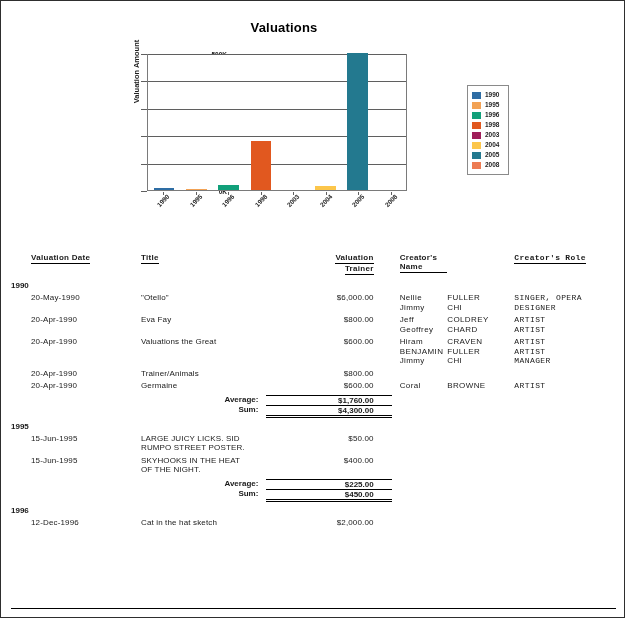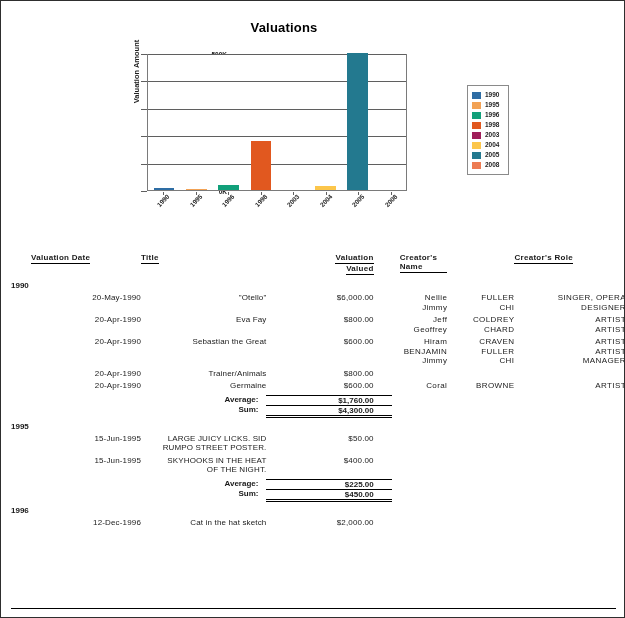--- a/index.html
+++ b/index.html
@@ -197,21 +197,21 @@
   }
   table.rpt td {
     vertical-align: top;
     padding: 0;
   }
   .c-date   { width: 118px; padding-left: 30px !important; margin-top: 13px; }
   .c-title  { width: 125px; }
   .c-amount { width: 115px; text-align: right; padding-right: 18px !important; margin-top: 46px; }
   .c-first  { width: 48px;  padding-left: 8px !important; }
   .c-last   { width: 70px; }
-  .c-role   { width: 119px; }
+  .c-role   { width: 119px; font-family: Liberation Mono, monospace; }
 
   tr.hdr td {
     font-weight: bold;
     font-size: 8px;
     padding-bottom: 2px !important;
     white-space: pre-line;
   }
   tr.hdr td span.ul {
     border-bottom: 1.5px solid #000;
     display: inline-block;
@@ -223,21 +223,20 @@
   tr.group td {
     font-weight: bold;
     font-size: 8px;
     padding-top: 4px !important;
     padding-left: 10px !important;
   }
   tr.datarow td {
     padding-top: 3px !important;
     line-height: 9.5px;
     letter-spacing: 0.15px;
-    text-align: right;
   }
   tr.datarow td.c-title { white-space: pre-line; }
   tr.datarow td.c-first,
   tr.datarow td.c-last,
   tr.datarow td.c-role { white-space: pre-line; letter-spacing: 0.4px; }
 
   tr.spacer td { height: 4px; }
 
   .tot-label {
     text-align: right;
@@ -386,21 +385,21 @@
         <span class="legend-text">2008</span>
       </div>
     </div>
 
   <div id="table-block">
     <table class="rpt">
       <tbody id="table-body">
           <tr class="hdr">
             <td class="c-date"><span class="ul">Valuation Date</span></td>
             <td class="c-title"><span class="ul">Title</span></td>
-            <td class="c-amount"><span class="ul">Valuation</span><br><span class="ul">Valued</span></td>
+            <td class="c-amount"><span class="ul">Valuation</span><br><span class="ul">Trainer</span></td>
             <td class="c-first"><span class="ul">Creator's Name</span></td>
             <td class="c-last"></td>
             <td class="c-role"><span class="ul">Creator's Role</span></td>
           </tr>
           <tr class="group">
             <td colspan="6">1990</td>
           </tr>
           <tr class="datarow">
             <td class="c-date">20-May-1990</td>
             <td class="c-title">"Otello"</td>
@@ -418,21 +417,21 @@
             <td class="c-amount">$800.00</td>
             <td class="c-first">Jeff
 Geoffrey</td>
             <td class="c-last">COLDREY
 CHARD</td>
             <td class="c-role">ARTIST
 ARTIST</td>
           </tr>
           <tr class="datarow">
             <td class="c-date">20-Apr-1990</td>
-            <td class="c-title">Sebastian the Great</td>
+            <td class="c-title">Valuations the Great</td>
             <td class="c-amount">$600.00</td>
             <td class="c-first">Hiram
 BENJAMIN
 Jimmy</td>
             <td class="c-last">CRAVEN
 FULLER
 CHI</td>
             <td class="c-role">ARTIST
 ARTIST
 MANAGER</td>

